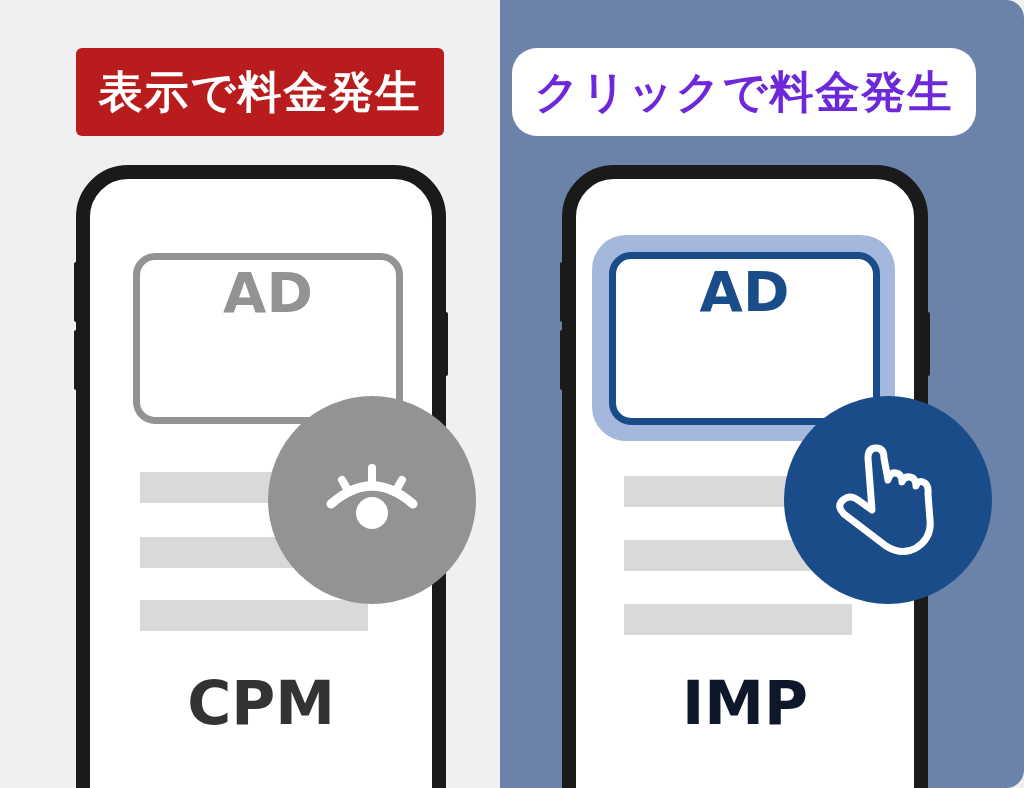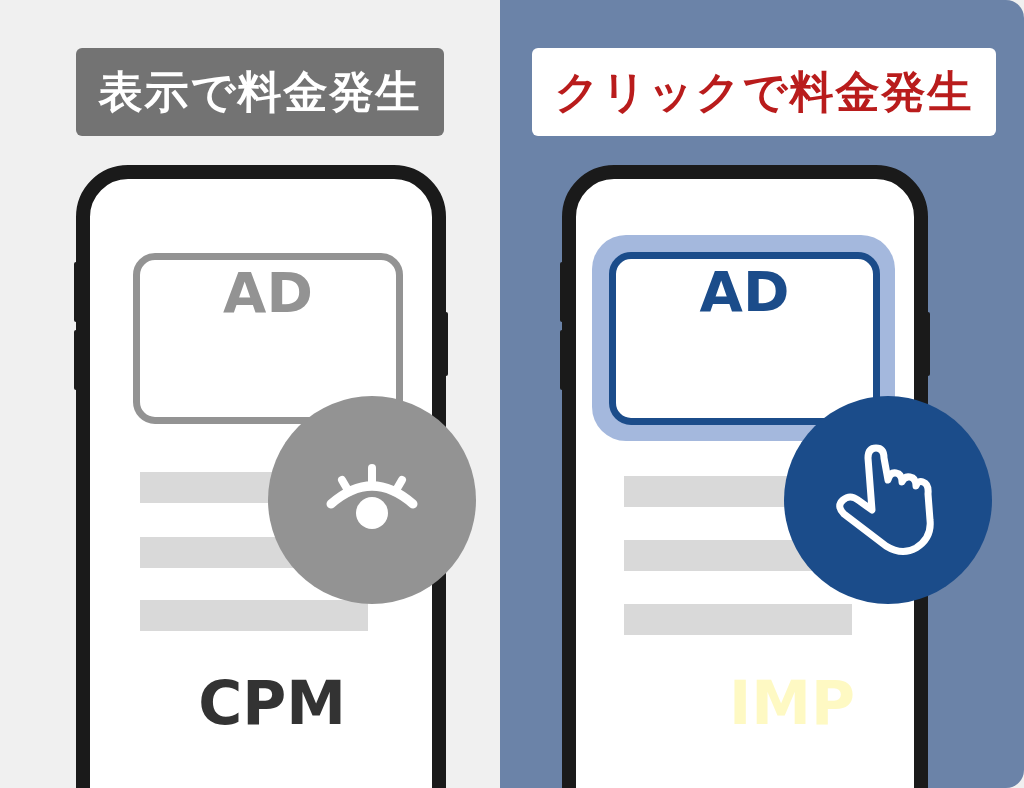--- a/index.html
+++ b/index.html
@@ -3,43 +3,43 @@
 <meta charset="utf-8">
 <style>
   html, body { margin: 0; padding: 0; }
   body { width: 1024px; height: 788px; overflow: hidden; background: #f0f0f0; font-family: "DejaVu Sans", "Liberation Sans", sans-serif; }
   .canvas { position: relative; width: 1024px; height: 788px; overflow: hidden; border-radius: 18px; }
   .half { position: absolute; top: 0; height: 788px; overflow: hidden; }
   .half.left { left: 0; width: 500px; background: #f0f0f0; }
   .half.right { left: 500px; width: 524px; background: #6b83a8; }
 
   .label-box { position: absolute; top: 48px; height: 88px; border-radius: 6px; display: flex; align-items: center; justify-content: center; font-weight: bold; font-size: 44px; letter-spacing: 2px; }
-  .left .label-box { left: 76px; width: 368px; background: #737373; color: #ffffff; }
-  .right .label-box { left: 32px; width: 464px; background: #ffffff; color: #b91c1c; }
+  .left .label-box { left: 76px; width: 368px; background: #b91c1c; color: #ffffff; }
+  .right .label-box { left: 12px; width: 464px; background: #ffffff; color: #6d28d9; border-radius: 25px; }
 
   .phone { position: absolute; top: 165px; height: 700px; border: 14px solid #1a1a1a; border-radius: 52px; background: #ffffff; box-sizing: border-box; }
   .left .phone { left: 76px; width: 370px; }
   .right .phone { left: 62px; width: 366px; }
 
   .side-btn { position: absolute; background: #1a1a1a; width: 4px; border-radius: 2px; }
 
   .ad-box { position: absolute; box-sizing: border-box; display: flex; align-items: flex-start; justify-content: center; font-weight: bold; font-size: 56px; }
   .left .ad-box { left: 133px; top: 253px; width: 270px; height: 171px; border: 7px solid #939393; border-radius: 22px; color: #939393; background: #fff; }
   .right .ad-halo { position: absolute; left: 92px; top: 235px; width: 303px; height: 206px; background: #a4b8dd; border-radius: 34px; }
   .right .ad-box { left: 109px; top: 252px; width: 271px; height: 173px; border: 7px solid #1b4c8a; border-radius: 22px; color: #1b4c8a; background: #fff; }
 
   .text-line { position: absolute; height: 31px; background: #d9d9d9; }
 
   .badge-circle { position: absolute; width: 208px; height: 208px; border-radius: 50%; display: flex; align-items: center; justify-content: center; }
   .left .badge-circle { left: 268px; top: 396px; background: #939393; }
   .right .badge-circle { left: 284px; top: 396px; background: #1b4c8a; }
 
   .method-label { position: absolute; top: 668px; font-weight: bold; font-size: 60px; text-align: center; }
-  .left .method-label { left: 76px; width: 370px; color: #333333; margin-left: 11px; }
-  .right .method-label { left: 62px; width: 366px; color: #fef9c3; padding-left: 47px; }
+  .left .method-label { left: 76px; width: 370px; color: #333333; }
+  .right .method-label { left: 62px; width: 366px; color: #0f172a; }
 </style>
 </head>
 <body>
 
 <div class="canvas">
 
   <div class="half left">
     <div class="label-box">表示で料金発生</div>
 
     <div class="side-btn" style="left:74px; top:262px; height:60px;"></div>

